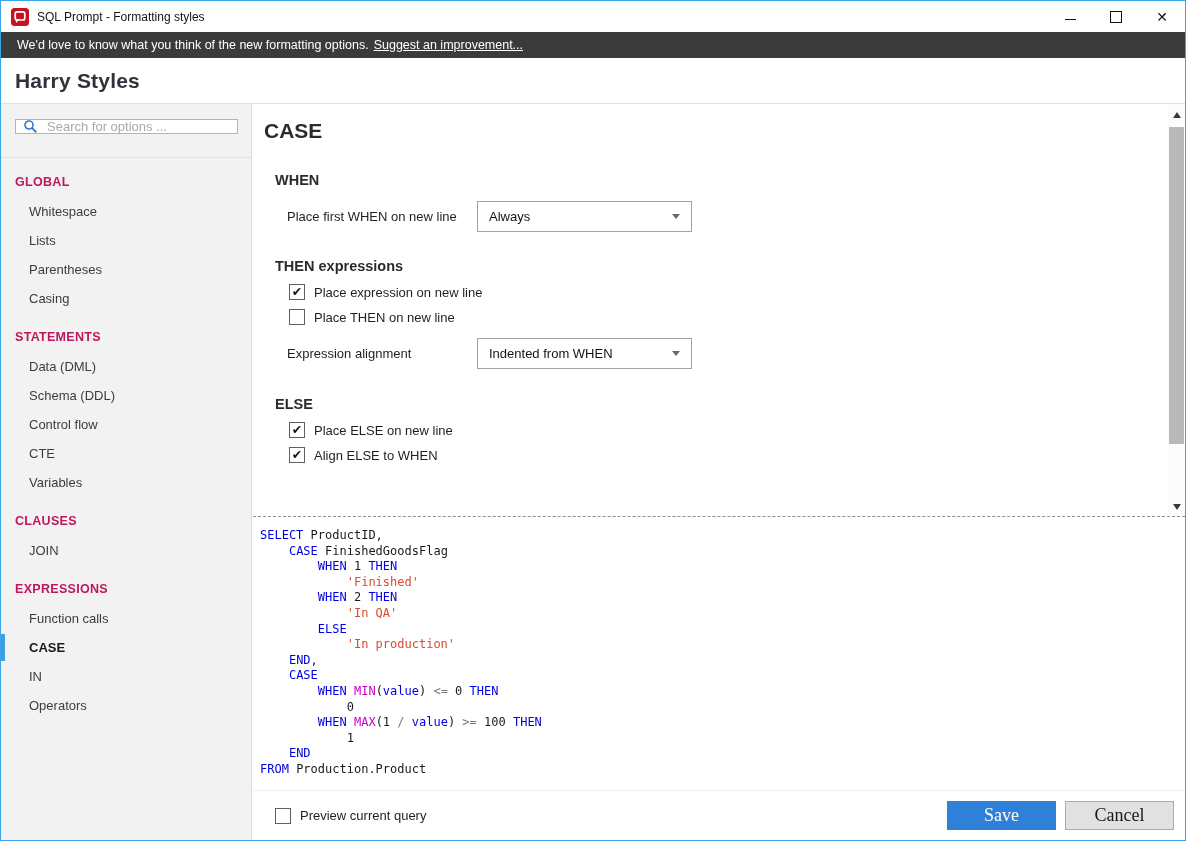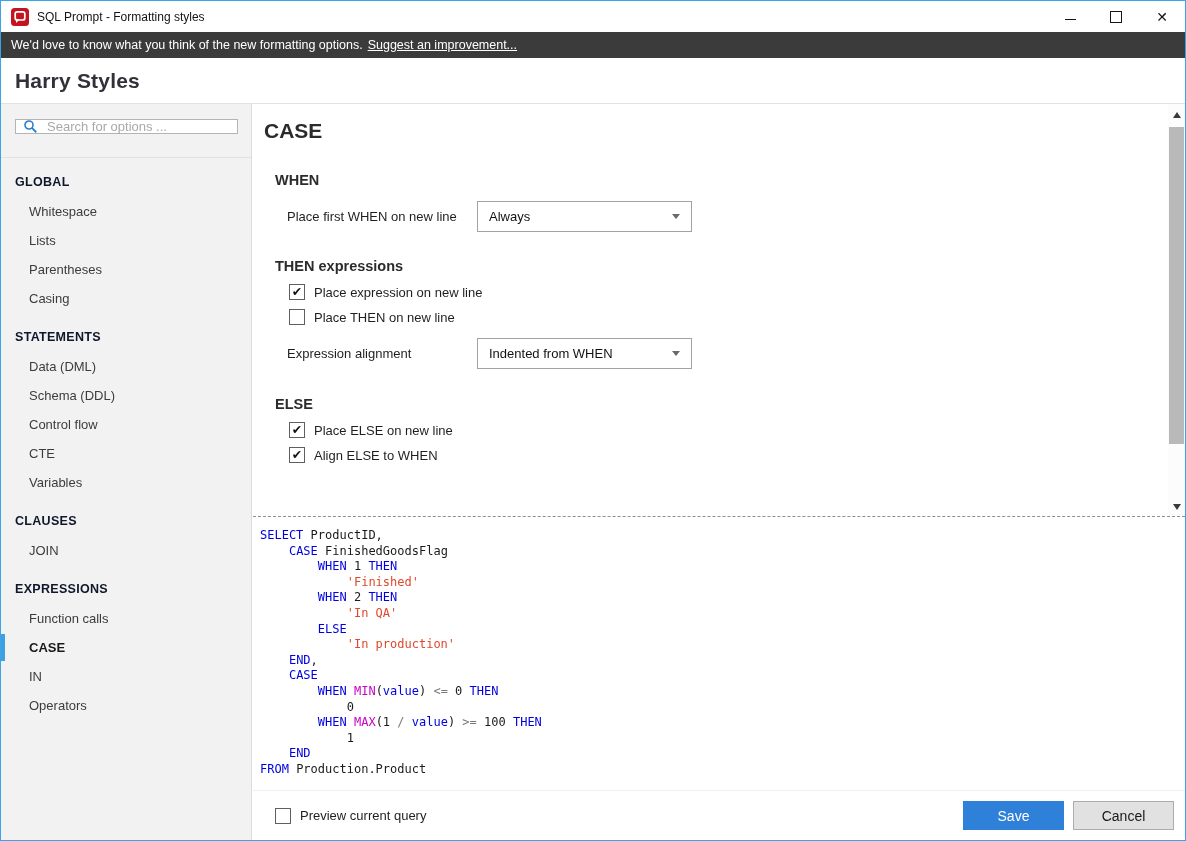--- a/index.html
+++ b/index.html
@@ -11,33 +11,33 @@
   
   .titlebar{position:absolute;top:0;left:0;right:0;height:31px;background:#fff;display:flex;align-items:center;padding-left:10px;box-sizing:border-box;}
   .app-icon svg{width:18px;height:18px;display:block;}
   .title-text{margin-left:8px;font-size:12px;color:#141414;}
   .win-controls{margin-left:auto;display:flex;height:100%;}
   .win-btn{width:46px;height:100%;display:flex;align-items:center;justify-content:center;cursor:default;}
   .ic-min{width:11px;border-top:1px solid #141414;display:block;margin-top:5px;}
   .ic-max{width:10px;height:10px;border:1px solid #141414;display:block;}
   .ic-close{font-size:14px;color:#141414;line-height:1;}
   
-  .banner{position:absolute;top:31px;left:0;right:0;height:26px;background:var(--banner-bg,#3b3b3b);color:#fff;font-size:12.5px;display:flex;align-items:center;padding-left:10px;gap:5px;box-sizing:border-box;}
+  .banner{position:absolute;top:31px;left:0;right:0;height:26px;background:var(--banner-bg,#3b3b3b);color:#fff;font-size:12.5px;display:flex;align-items:center;padding-left:16px;gap:5px;box-sizing:border-box;}
   .banner-link{color:#fff;text-decoration:underline;cursor:pointer;}
   
   .header{position:absolute;top:57px;left:0;right:0;height:45px;background:#fff;border-bottom:1px solid #e2e2e2;display:flex;align-items:center;padding-left:14px;box-sizing:content-box;}
   .header h1{margin:0;font-size:21px;font-weight:bold;color:#31313a;letter-spacing:.2px;}
   
   .sidebar{position:absolute;top:103px;left:0;width:251px;bottom:0;background:#f2f2f2;border-right:1px solid #dcdcdc;box-sizing:border-box;overflow:hidden;}
   .search-box{margin:15px 13px 0 14px;height:15px;background:#fff;border:1px solid #b4b4b4;display:flex;align-items:center;padding:0 7px;gap:7px;box-sizing:border-box;}
   .search-box svg{flex:none;display:block;}
   .search-box input{border:none;outline:none;flex:1;font-size:13px;color:#333;background:transparent;font-family:inherit;min-width:0;}
   .search-box input::placeholder{color:#a9a9a9;}
   .side-sep{height:1px;background:#e1e1e1;margin-top:23px;}
-  .side-section{font-size:12.5px;font-weight:bold;color:#0f172a;padding:17px 0 8px 14px;letter-spacing:.3px;}
+  .side-section{font-size:12.5px;font-weight:bold;color:#be185d;padding:17px 0 8px 14px;letter-spacing:.3px;}
   .side-item{font-size:13px;color:#3c3c3c;padding:7px 0 7px 28px;position:relative;cursor:pointer;}
   .side-item.selected{font-weight:bold;color:#191919;}
   .side-item.selected::before{content:"";position:absolute;left:0;top:1px;bottom:1px;width:4px;background:var(--selected-marker,#3f9fdf);}
   
   .settings{position:absolute;left:252px;top:103px;right:18px;height:413px;background:#fff;padding:15px 0 0 11px;box-sizing:border-box;overflow:hidden;}
   .panel-title{margin:0;font-size:21px;font-weight:bold;color:#2b2b2b;}
   .section{margin-left:11px;}
   .sec-when{margin-top:29px;}
   .sec-then{margin-top:26px;}
   .sec-else{margin-top:27px;}
@@ -66,21 +66,21 @@
   .code-line{font-family:"DejaVu Sans Mono","Liberation Mono",monospace;font-size:12px;line-height:15.6px;white-space:pre;}
   .tk-kw{color:var(--code-keyword,#0000e0);}
   .tk-str{color:var(--code-string,#df4a2e);}
   .tk-fn{color:var(--code-function,#c800c8);}
   .tk-op{color:var(--code-operator,#7a7a7a);}
   .tk-pl{color:var(--code-default,#1a1a1a);}
   
   .footer{position:absolute;left:252px;right:0;bottom:0;height:50px;background:#fff;display:flex;align-items:center;padding:0 11px 0 22px;box-sizing:border-box;border-top:1px solid #efefef;}
   .footer .check-row{margin:0;}
   .footer-spacer{flex:1;}
-  .btn{width:101px;height:29px;font-size:14px;display:flex;align-items:center;justify-content:center;cursor:pointer;box-sizing:border-box;font-family:Liberation Sans, sans-serif;}
+  .btn{width:109px;height:29px;font-size:18px;display:flex;align-items:center;justify-content:center;cursor:pointer;box-sizing:border-box;font-family:Liberation Serif, serif;}
   .btn-save{background:var(--accent-blue,#2f80d8);border:1px solid var(--accent-blue,#2f80d8);color:#fff;}
   .btn-cancel{background:#e1e1e1;border:1px solid #acacac;color:#181818;margin-left:9px;}
 </style>
 </head>
 <body>
 
 <div class="window">
 
   <div class="titlebar">
     <span class="app-icon">

